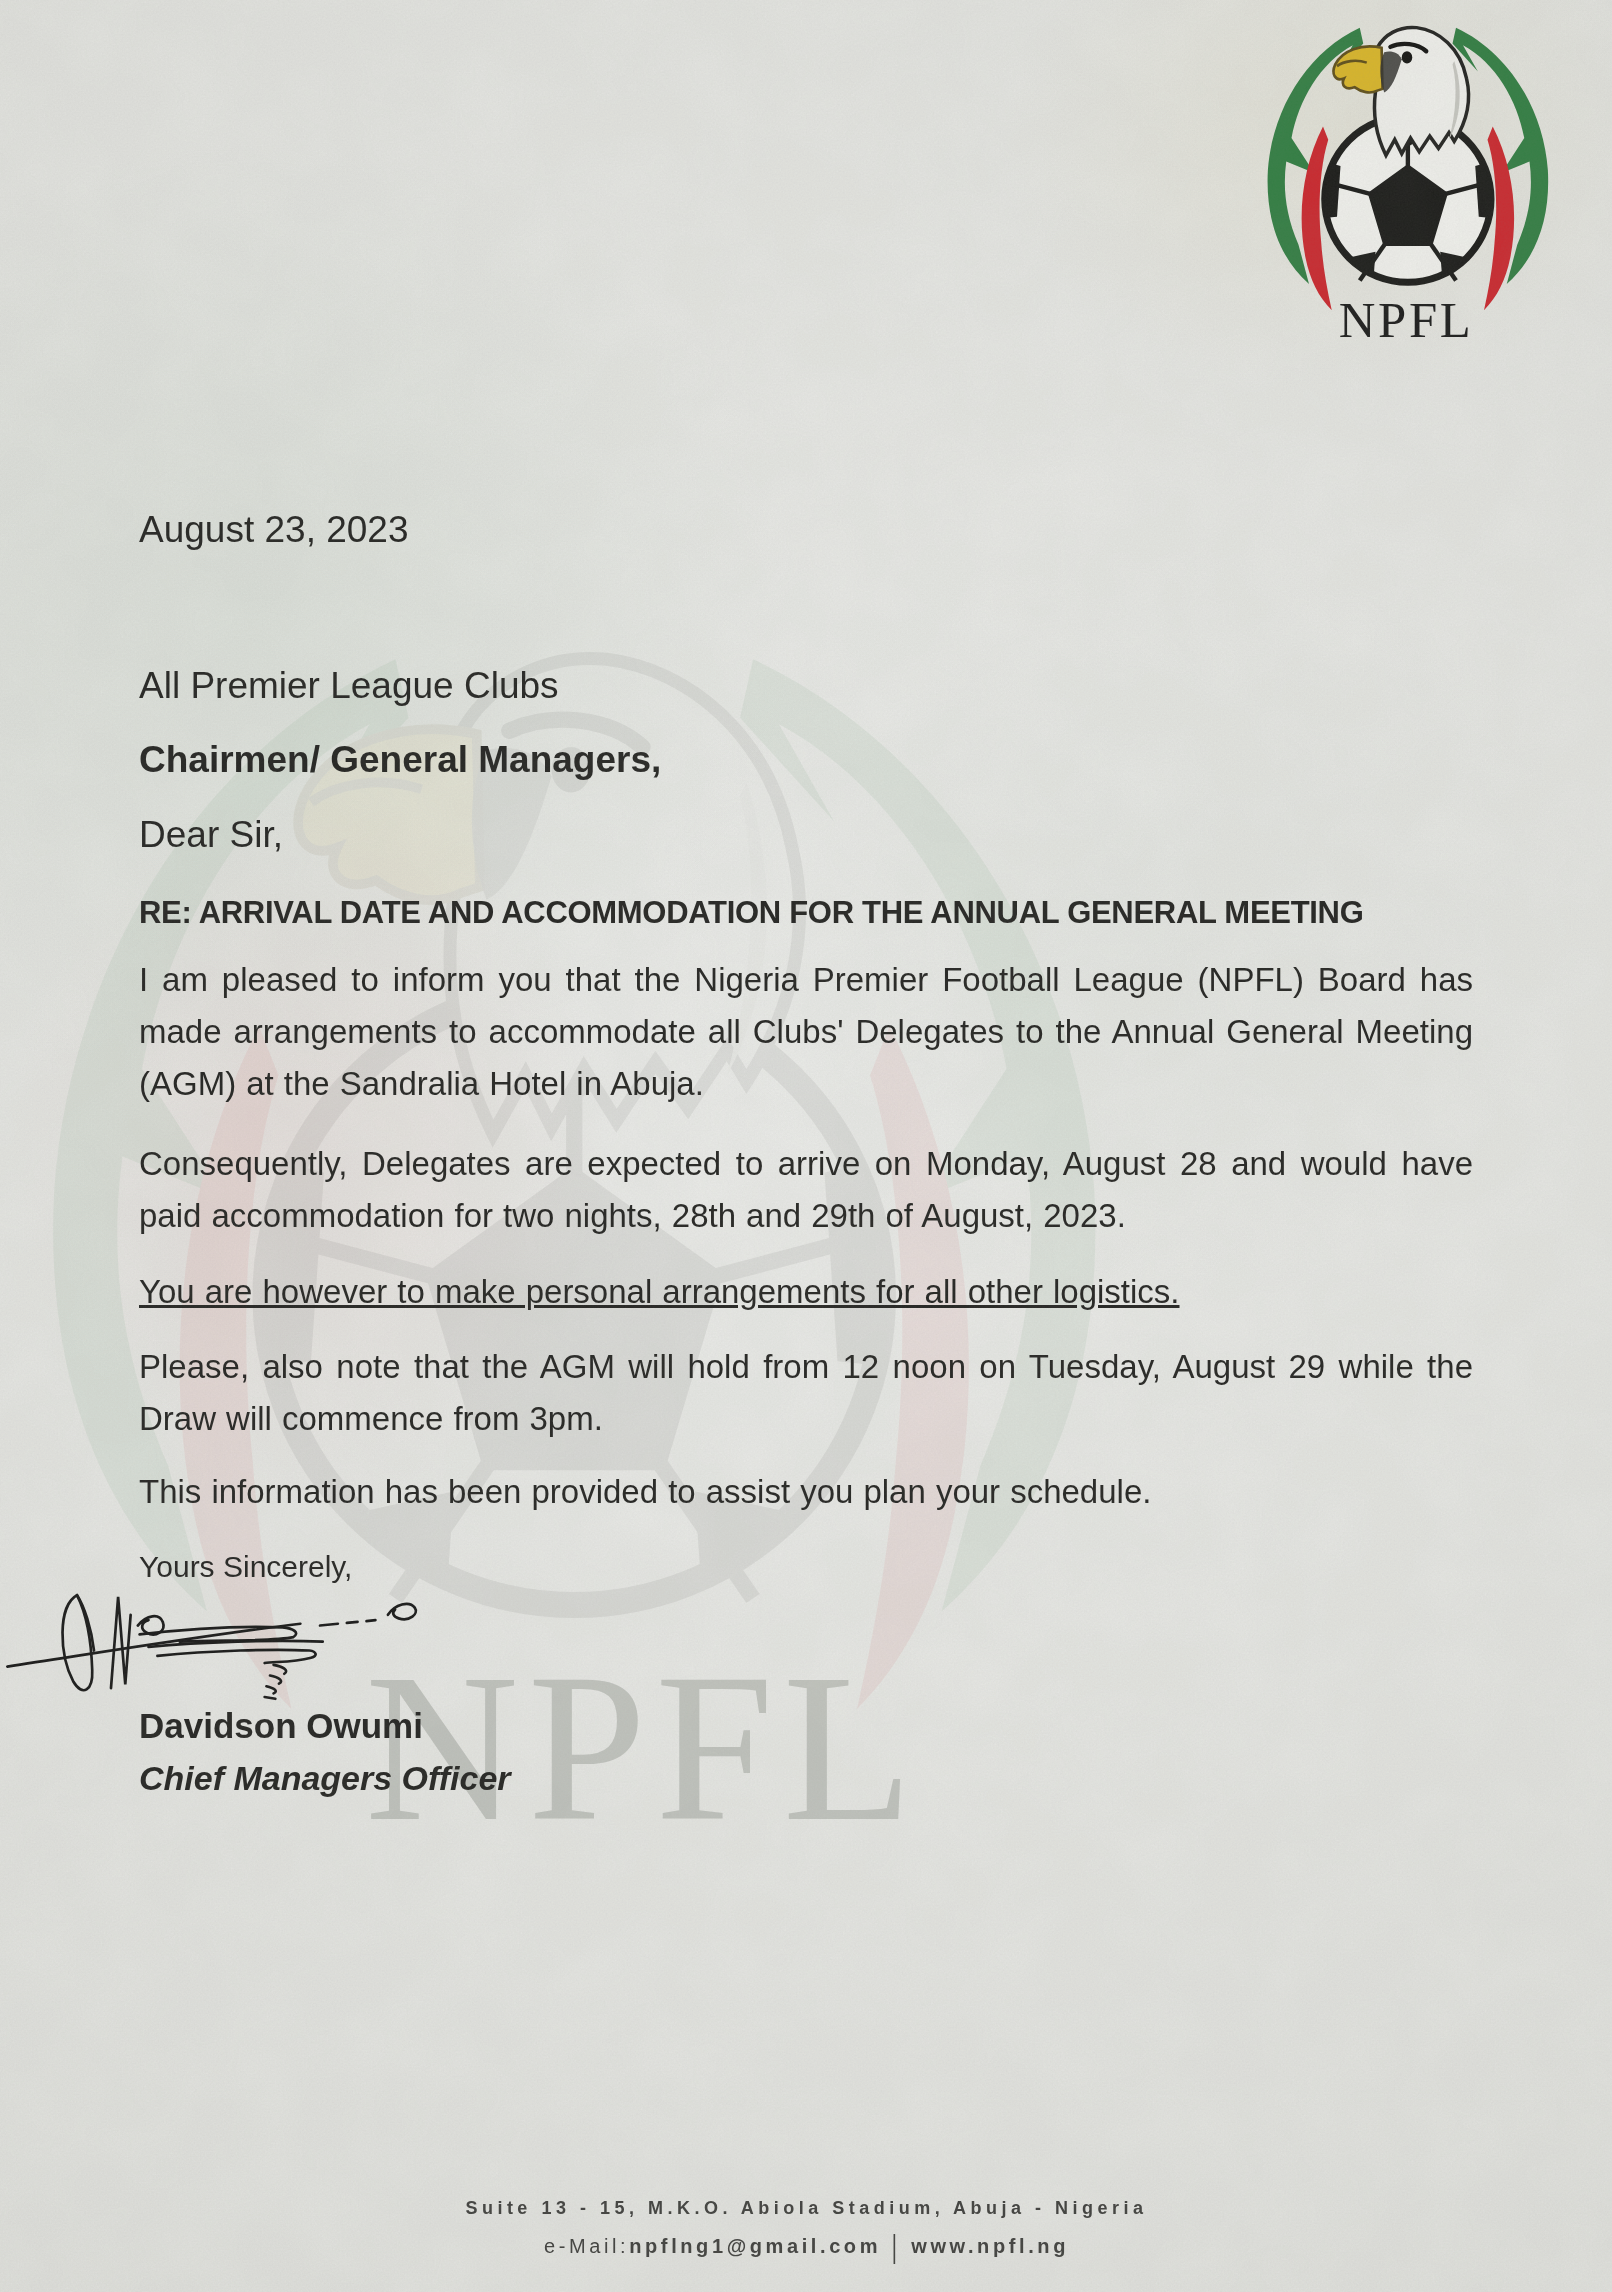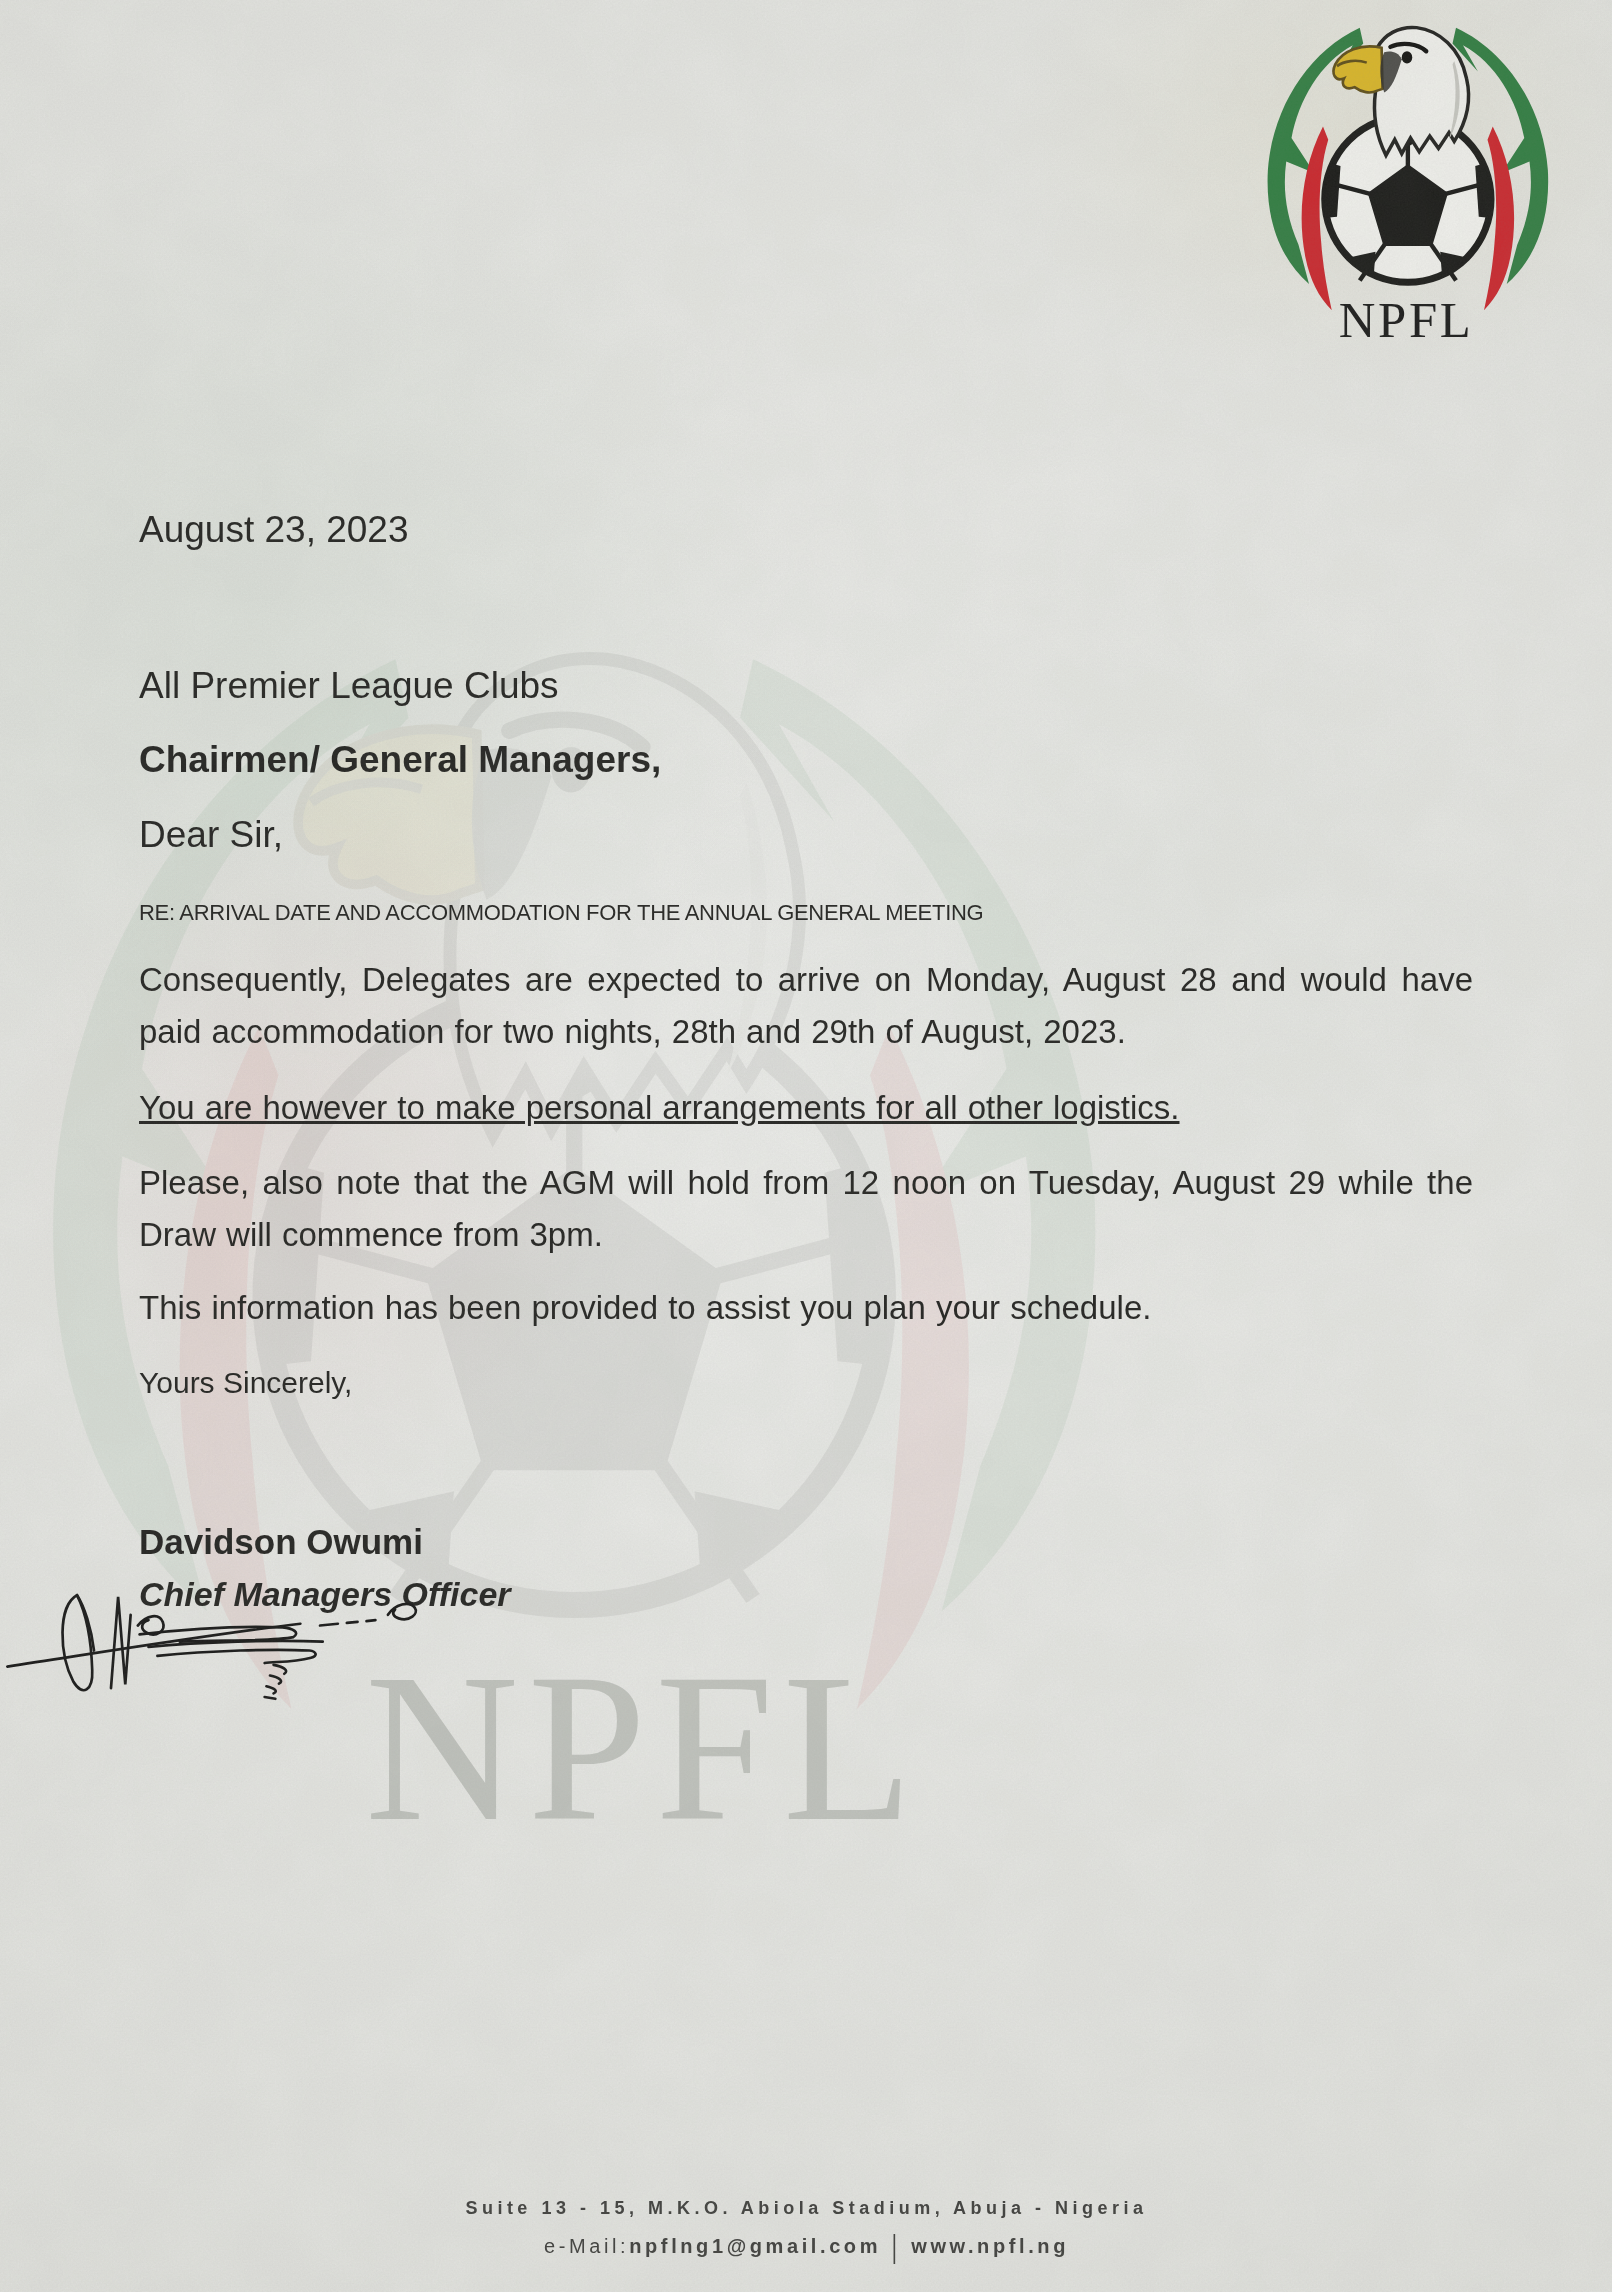--- a/index.html
+++ b/index.html
@@ -46,21 +46,21 @@
   
   .content {
     position: absolute; left: 139px; top: 504px; width: 1334px;
   }
   .content p { margin: 0; }
   .date-line   { font-size: 37px; line-height: 52px; margin-bottom: 104px !important; }
   .addr-line   { font-size: 37px; line-height: 52px; margin-bottom: 22.4px !important; }
   .addr-bold   { font-weight: bold; }
   .salutation  { font-size: 37px; line-height: 52px; margin-bottom: 26px !important; }
   .subject {
-    font-size: 22px; line-height: 52px; font-weight: normal;
+    font-size: 31px; line-height: 52px; font-weight: bold;
     letter-spacing: -0.3px; white-space: nowrap; margin-bottom: 15px !important;
   }
   .para {
     font-size: 33px; line-height: 52px;
     text-align: justify; word-spacing: 0.9px;
   }
   .para.mb31 { margin-bottom: 28px !important; }
   .para.mb27 { margin-bottom: 24px !important; }
   .para.mb26 { margin-bottom: 23px !important; text-decoration: underline; }
   .para.mb24 { margin-bottom: 21.5px !important; }
@@ -153,20 +153,21 @@
     <use href="#crest-gfx"></use>
     <text x="183" y="376" text-anchor="middle" font-family="Liberation Serif, serif" font-size="58" letter-spacing="3" fill="#141414">NPFL</text>
   </svg>
 
   <div class="content">
     <p class="date-line">August 23, 2023</p>
     <p class="addr-line">All Premier League Clubs</p>
     <p class="addr-line addr-bold">Chairmen/ General Managers,</p>
     <p class="salutation">Dear Sir,</p>
     <p class="subject">RE: ARRIVAL DATE AND ACCOMMODATION FOR THE ANNUAL GENERAL MEETING</p>
+    <p class="para mb31">I am pleased to inform you that the Nigeria Premier Football League (NPFL) Board has made arrangements to accommodate all Clubs' Delegates to the Annual General Meeting (AGM) at the Sandralia Hotel in Abuja.</p>
     <p class="para mb27">Consequently, Delegates are expected to arrive on Monday, August 28 and would have paid accommodation for two nights, 28th and 29th of August, 2023.</p>
     <p class="para mb26">You are however to make personal arrangements for all other logistics.</p>
     <p class="para mb24">Please, also note that the AGM will hold from 12 noon on Tuesday, August 29 while the Draw will commence from 3pm.</p>
     <p class="para mb25">This information has been provided to assist you plan your schedule.</p>
     <p class="closing">Yours Sincerely,</p>
     <div class="sig-space"></div>
     <p class="sig-name">Davidson Owumi</p>
     <p class="sig-title">Chief Managers Officer</p>
   </div>
 

